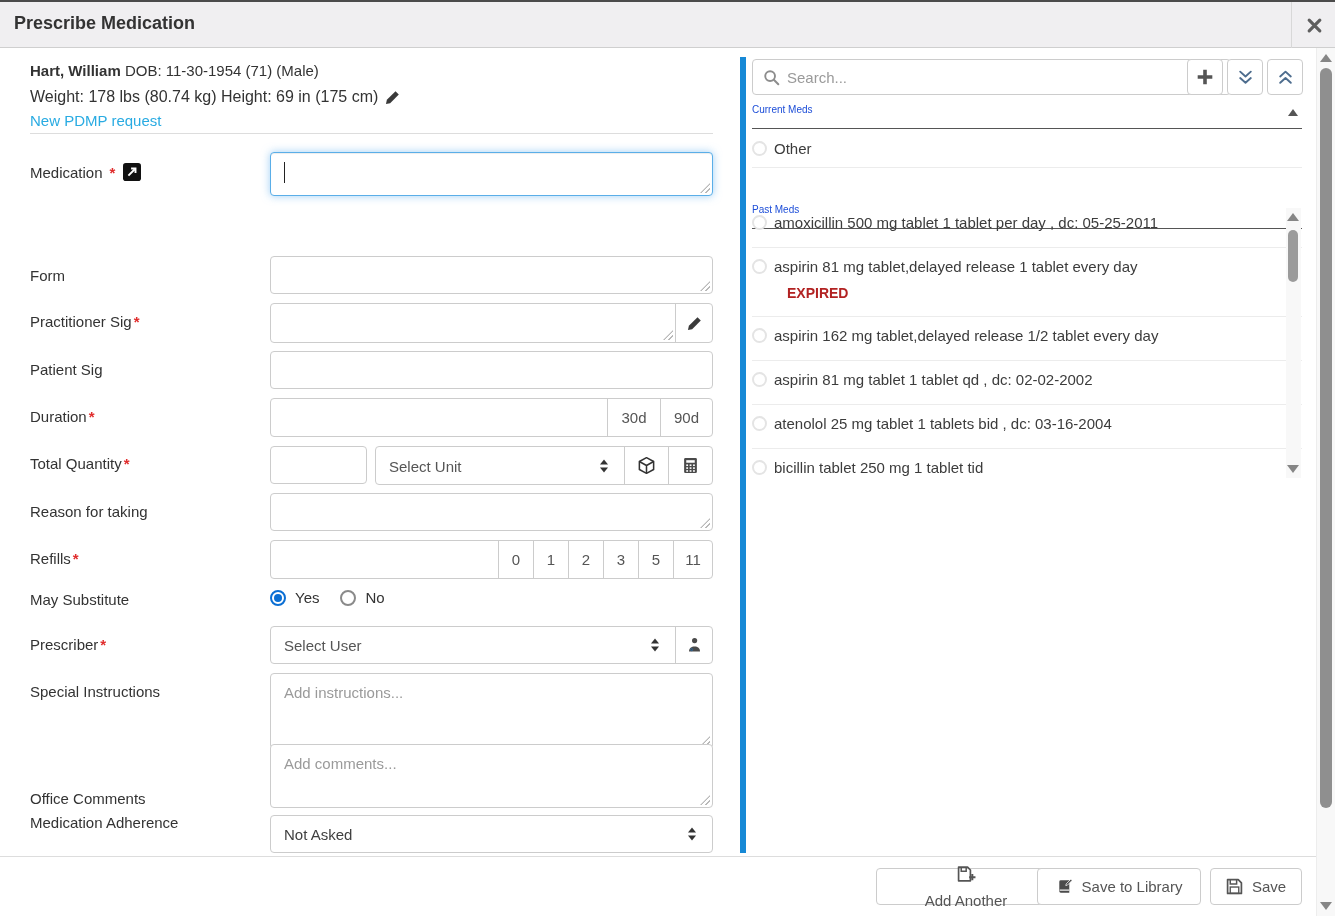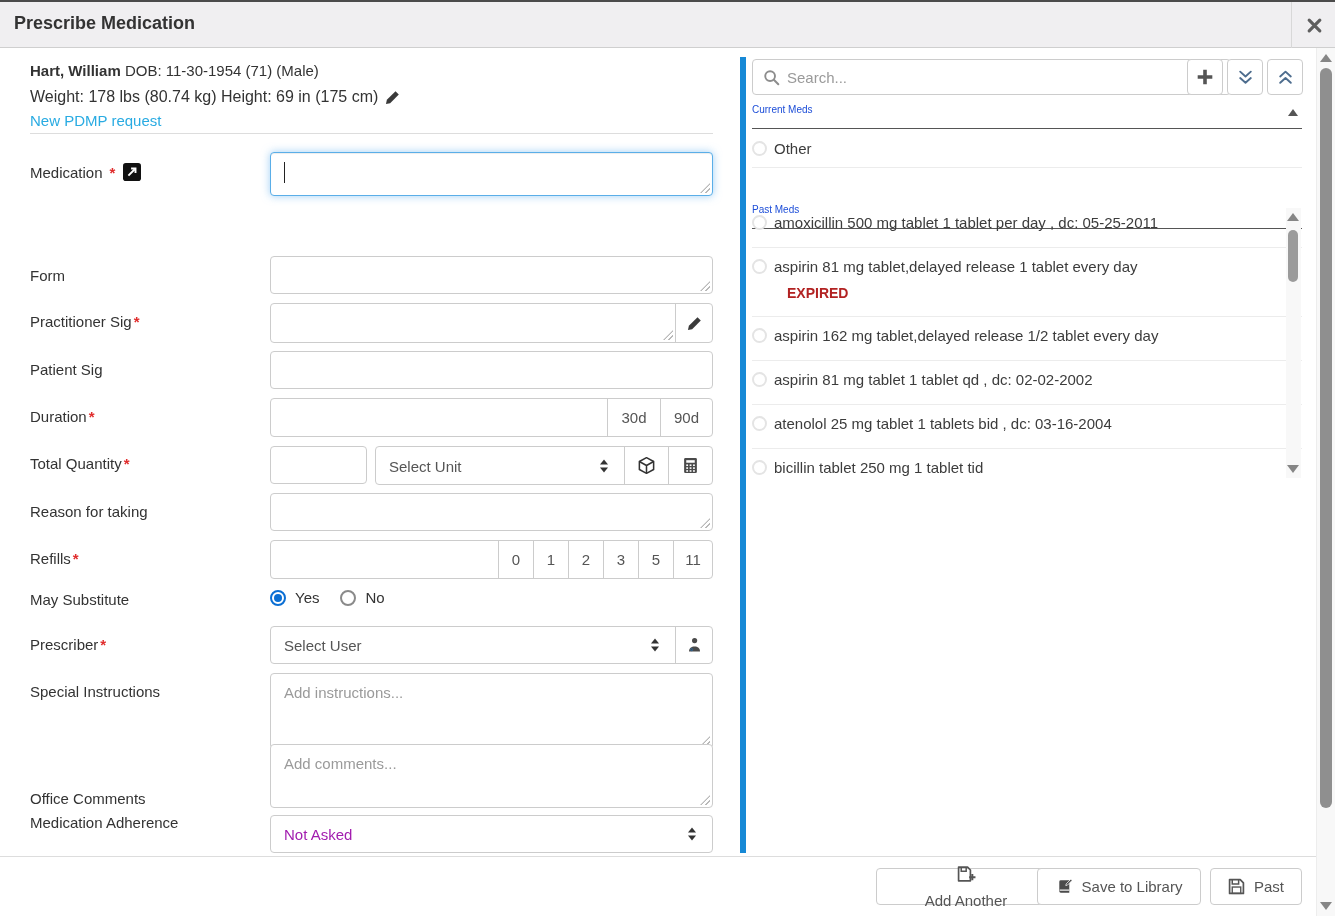--- a/index.html
+++ b/index.html
@@ -231,21 +231,21 @@
   </div>
 
   <div class="abs label" style="left:30px;top:754px;margin-top:36px;">Office Comments</div>
   <div class="box" style="left:270px;top:744px;width:443px;height:64px;">
     <div class="ph" style="position:absolute;left:13px;top:10px;">Add comments...</div>
     <div class="rh"></div>
   </div>
 
   <div class="abs label" style="left:30px;top:814px;">Medication Adherence</div>
   <div class="box" style="left:270px;top:815px;width:443px;height:38px;">
-    <span class="selecttext" style="color:#a21caf;">Not Asked</span>
+    <span class="selecttext" style="color:#404040;">Not Asked</span>
     <span class="sortcaret">
       <svg width="12" height="16" viewBox="0 0 12 16">
           <path d="M6 1.5l4 5H2z" fill="#333"></path>
           <path d="M6 14.5l4-5H2z" fill="#333"></path>
         </svg>
     </span>
   </div>
 
   <div class="abs" style="left:740px;top:57px;width:6px;height:796px;background:#1789d6;"></div>
 
@@ -365,21 +365,21 @@
   </div>
 
   <div class="btn abs" style="left:1210px;top:868px;width:92px;height:37px;">
     <span>
       <svg width="17" height="17" viewBox="0 0 16 16">
           <path d="M1.5 1.5h10l3 3v10h-13z" fill="none" stroke="#555" stroke-width="1.6" stroke-linejoin="round"></path>
           <path d="M4 1.5v4.2h6v-4.2" fill="none" stroke="#555" stroke-width="1.4"></path>
           <rect x="4" y="8.5" width="8" height="6" fill="none" stroke="#555" stroke-width="1.3"></rect>
         </svg>
     </span>
-    <span>Past</span>
+    <span>Save</span>
   </div>
 
   <div class="abs sb-track" style="left:1316px;top:48px;width:19px;height:868px;border-left:1px solid #ededed;">
     <div class="tri-up-sm" style="position:absolute;left:3px;top:6px;"></div>
     <div style="position:absolute;left:3px;top:20px;width:12px;height:740px;border-radius:6px;background:#8f8f8f;"></div>
     <div class="tri-dn-sm" style="position:absolute;left:3px;bottom:6px;"></div>
   </div>
 
 </div>
 

